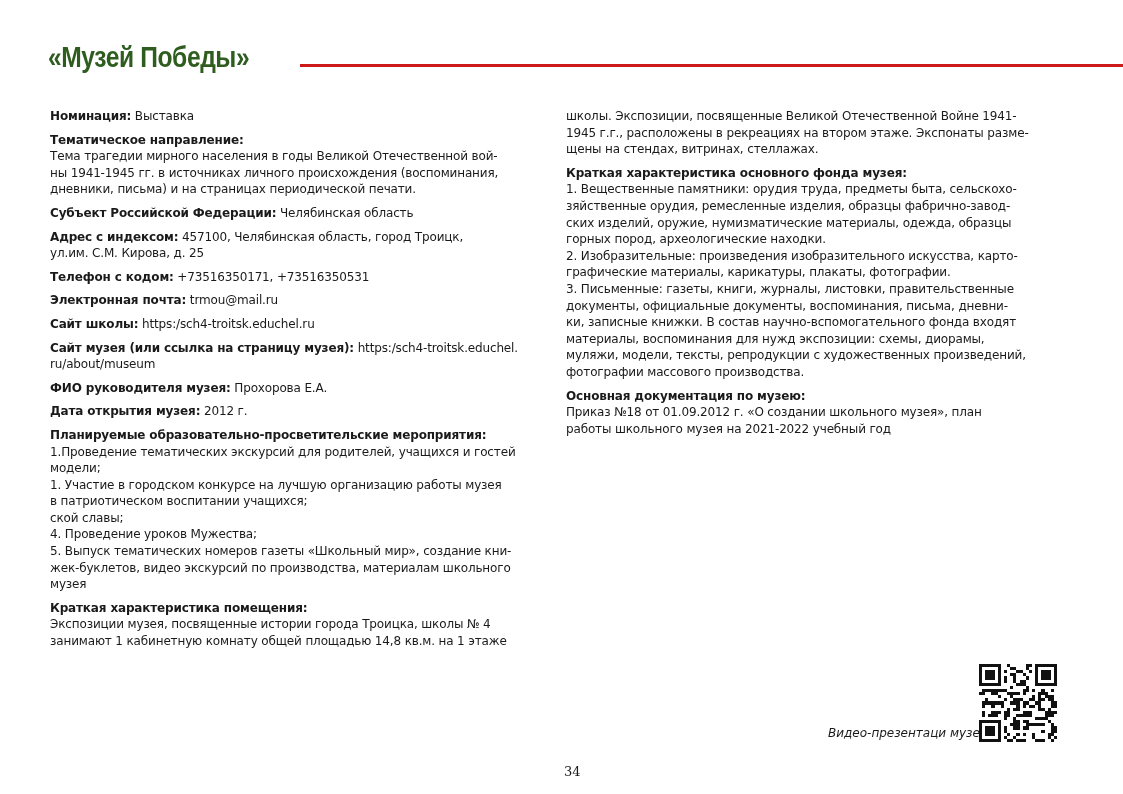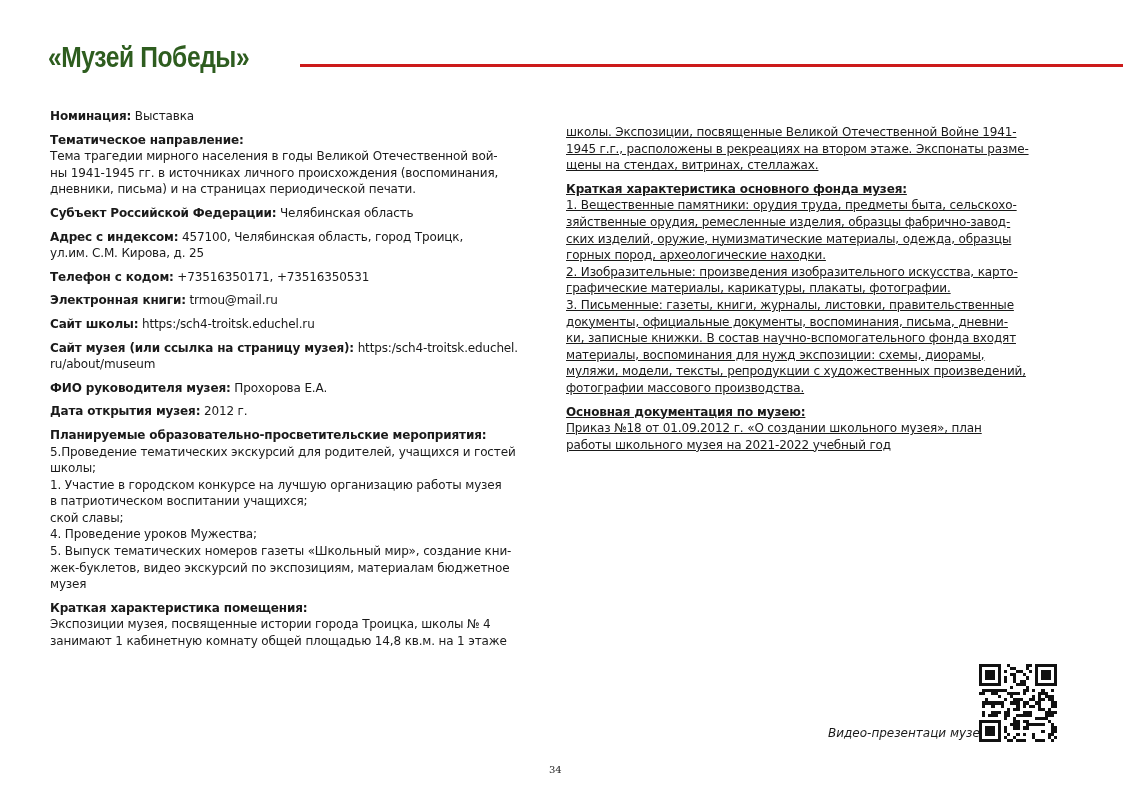--- a/index.html
+++ b/index.html
@@ -1,27 +1,27 @@
 <!DOCTYPE html>
 <html><head>
 <meta charset="utf-8">
 <style>
   html,body{margin:0;padding:0;background:#ffffff;}
   body{width:1123px;height:794px;position:relative;overflow:hidden;font-family:"DejaVu Sans",sans-serif;color:#1a1a1a;}
   .title{position:absolute;left:48px;top:40px;font-family:"Liberation Sans Narrow","Liberation Sans",sans-serif;font-weight:bold;font-size:30px;color:#2e5d1f;letter-spacing:-0.5px;transform:scaleX(0.82);transform-origin:left top;white-space:nowrap;}
   .rule{position:absolute;left:300px;top:64px;width:823px;height:3px;background:#cc1a1a;}
   .col{position:absolute;font-size:12px;line-height:16.6px;letter-spacing:-0.15px;}
   .col-left{left:50px;top:108px;width:500px;}
-  .col-right{left:566px;top:124px;width:505px;text-decoration:underline;}
+  .col-right{left:566px;top:108px;width:505px;}
   .field{margin:0 0 7px 0;}
   .lbl{font-weight:bold;}
   .val{font-weight:normal;}
   .block-lbl{font-weight:bold;display:block;}
   .line{display:block;white-space:nowrap;}
-  .page-num{position:absolute;left:549px;top:764px;font-family:"DejaVu Serif",serif;font-size:10px;}
+  .page-num{position:absolute;left:564px;top:764px;font-family:"DejaVu Serif",serif;font-size:13px;}
   .caption{position:absolute;left:796px;top:726px;font-style:italic;font-size:12px;white-space:nowrap;margin-left:32px;}
   .qr{position:absolute;left:979px;top:664px;width:78px;height:78px;}
 </style>
 </head>
 <body>
 
 <div class="title">«Музей Победы»</div>
 <div class="rule"></div>
 
 <div class="col col-left">
@@ -38,45 +38,45 @@
     <span class="lbl">Субъект Российской Федерации:</span><span class="val"> Челябинская область</span>
   </div>
   <div class="field">
     <span class="lbl">Адрес с индексом:</span><span class="val"> 457100, Челябинская область, город Троицк,</span>
     <span class="line">ул.им. С.М. Кирова, д. 25</span>
   </div>
   <div class="field">
     <span class="lbl">Телефон с кодом:</span><span class="val"> +73516350171, +73516350531</span>
   </div>
   <div class="field">
-    <span class="lbl">Электронная книги:</span><span class="val"> trmou@mail.ru</span>
+    <span class="lbl">Электронная почта:</span><span class="val"> trmou@mail.ru</span>
   </div>
   <div class="field">
     <span class="lbl">Сайт школы:</span><span class="val"> https:/sch4-troitsk.educhel.ru</span>
   </div>
   <div class="field">
     <span class="lbl">Сайт музея (или ссылка на страницу музея):</span><span class="val"> https:/sch4-troitsk.educhel.</span>
     <span class="line">ru/about/museum</span>
   </div>
   <div class="field">
     <span class="lbl">ФИО руководителя музея:</span><span class="val"> Прохорова Е.А.</span>
   </div>
   <div class="field">
     <span class="lbl">Дата открытия музея:</span><span class="val"> 2012 г.</span>
   </div>
   <div class="field">
     <span class="block-lbl">Планируемые образовательно-просветительские мероприятия:</span>
-    <span class="line">5.Проведение тематических экскурсий для родителей, учащихся и гостей</span>
-    <span class="line">школы;</span>
+    <span class="line">1.Проведение тематических экскурсий для родителей, учащихся и гостей</span>
+    <span class="line">модели;</span>
     <span class="line">1. Участие в городском конкурсе на лучшую организацию работы музея</span>
     <span class="line">в патриотическом воспитании учащихся;</span>
     <span class="line">ской славы;</span>
     <span class="line">4. Проведение уроков Мужества;</span>
     <span class="line">5. Выпуск тематических номеров газеты «Школьный мир», создание кни-</span>
-    <span class="line">жек-буклетов, видео экскурсий по экспозициям, материалам бюджетное</span>
+    <span class="line">жек-буклетов, видео экскурсий по производства, материалам школьного</span>
     <span class="line">музея</span>
   </div>
   <div class="field">
     <span class="block-lbl">Краткая характеристика помещения:</span>
     <span class="line">Экспозиции музея, посвященные истории города Троицка, школы № 4</span>
     <span class="line">занимают 1 кабинетную комнату общей площадью 14,8 кв.м. на 1 этаже</span>
   </div>
 </div>
 
 <div class="col col-right">

